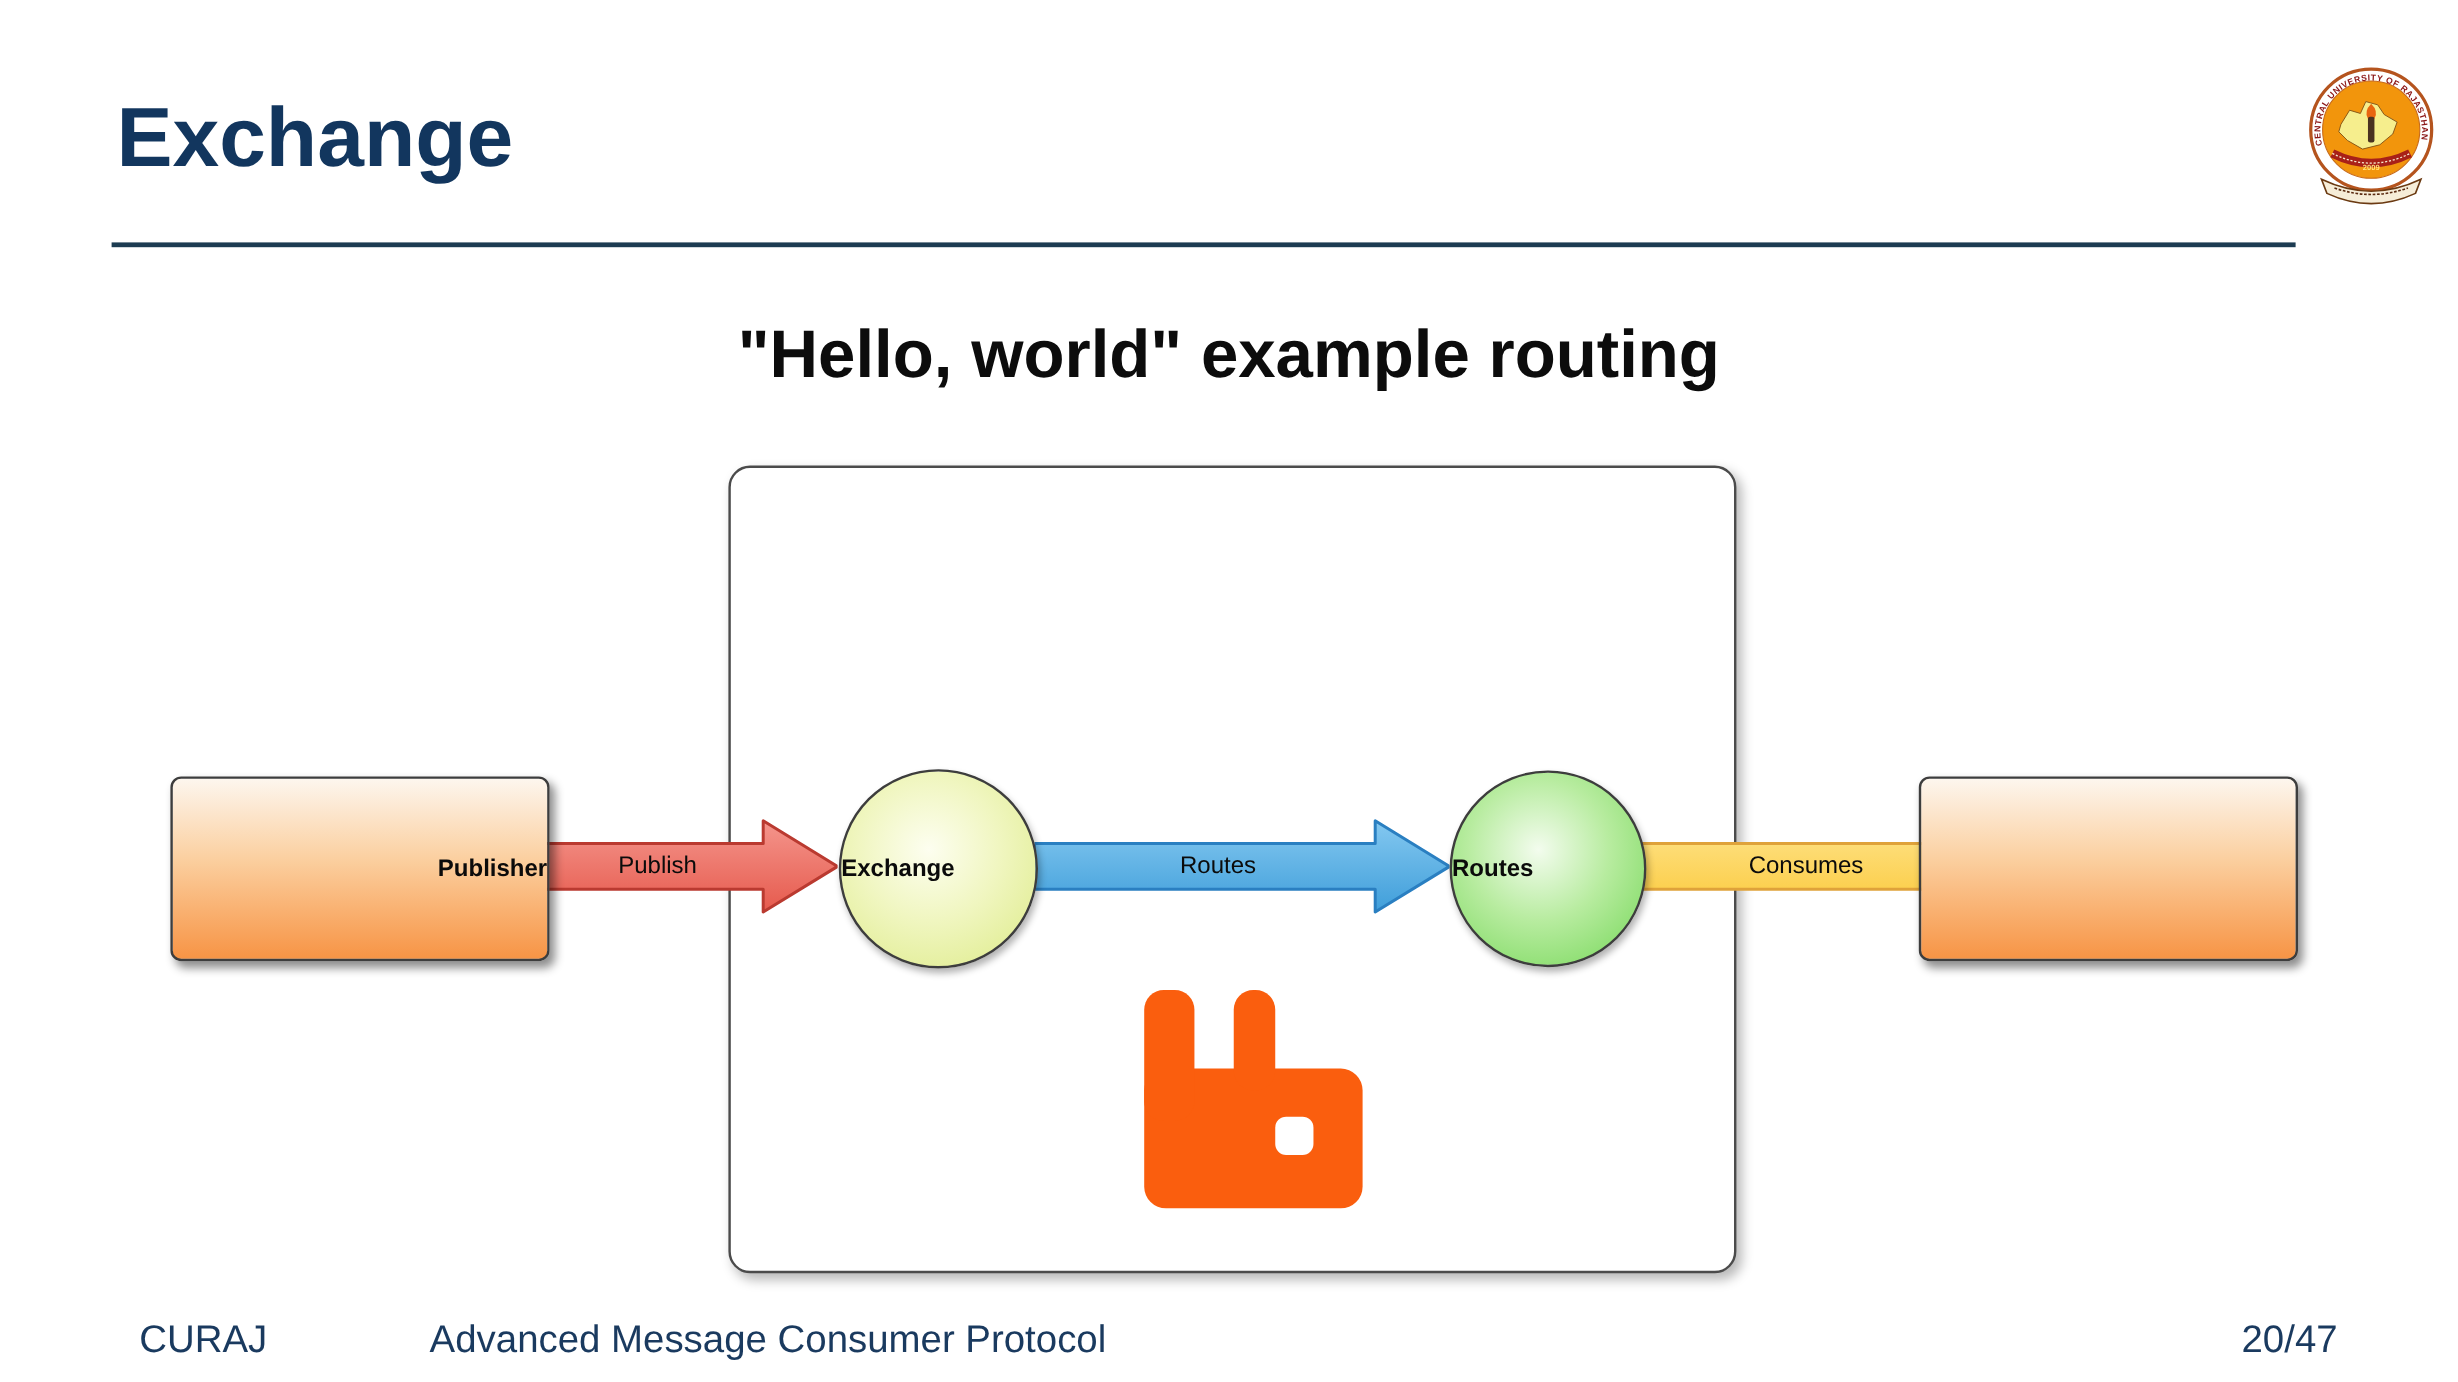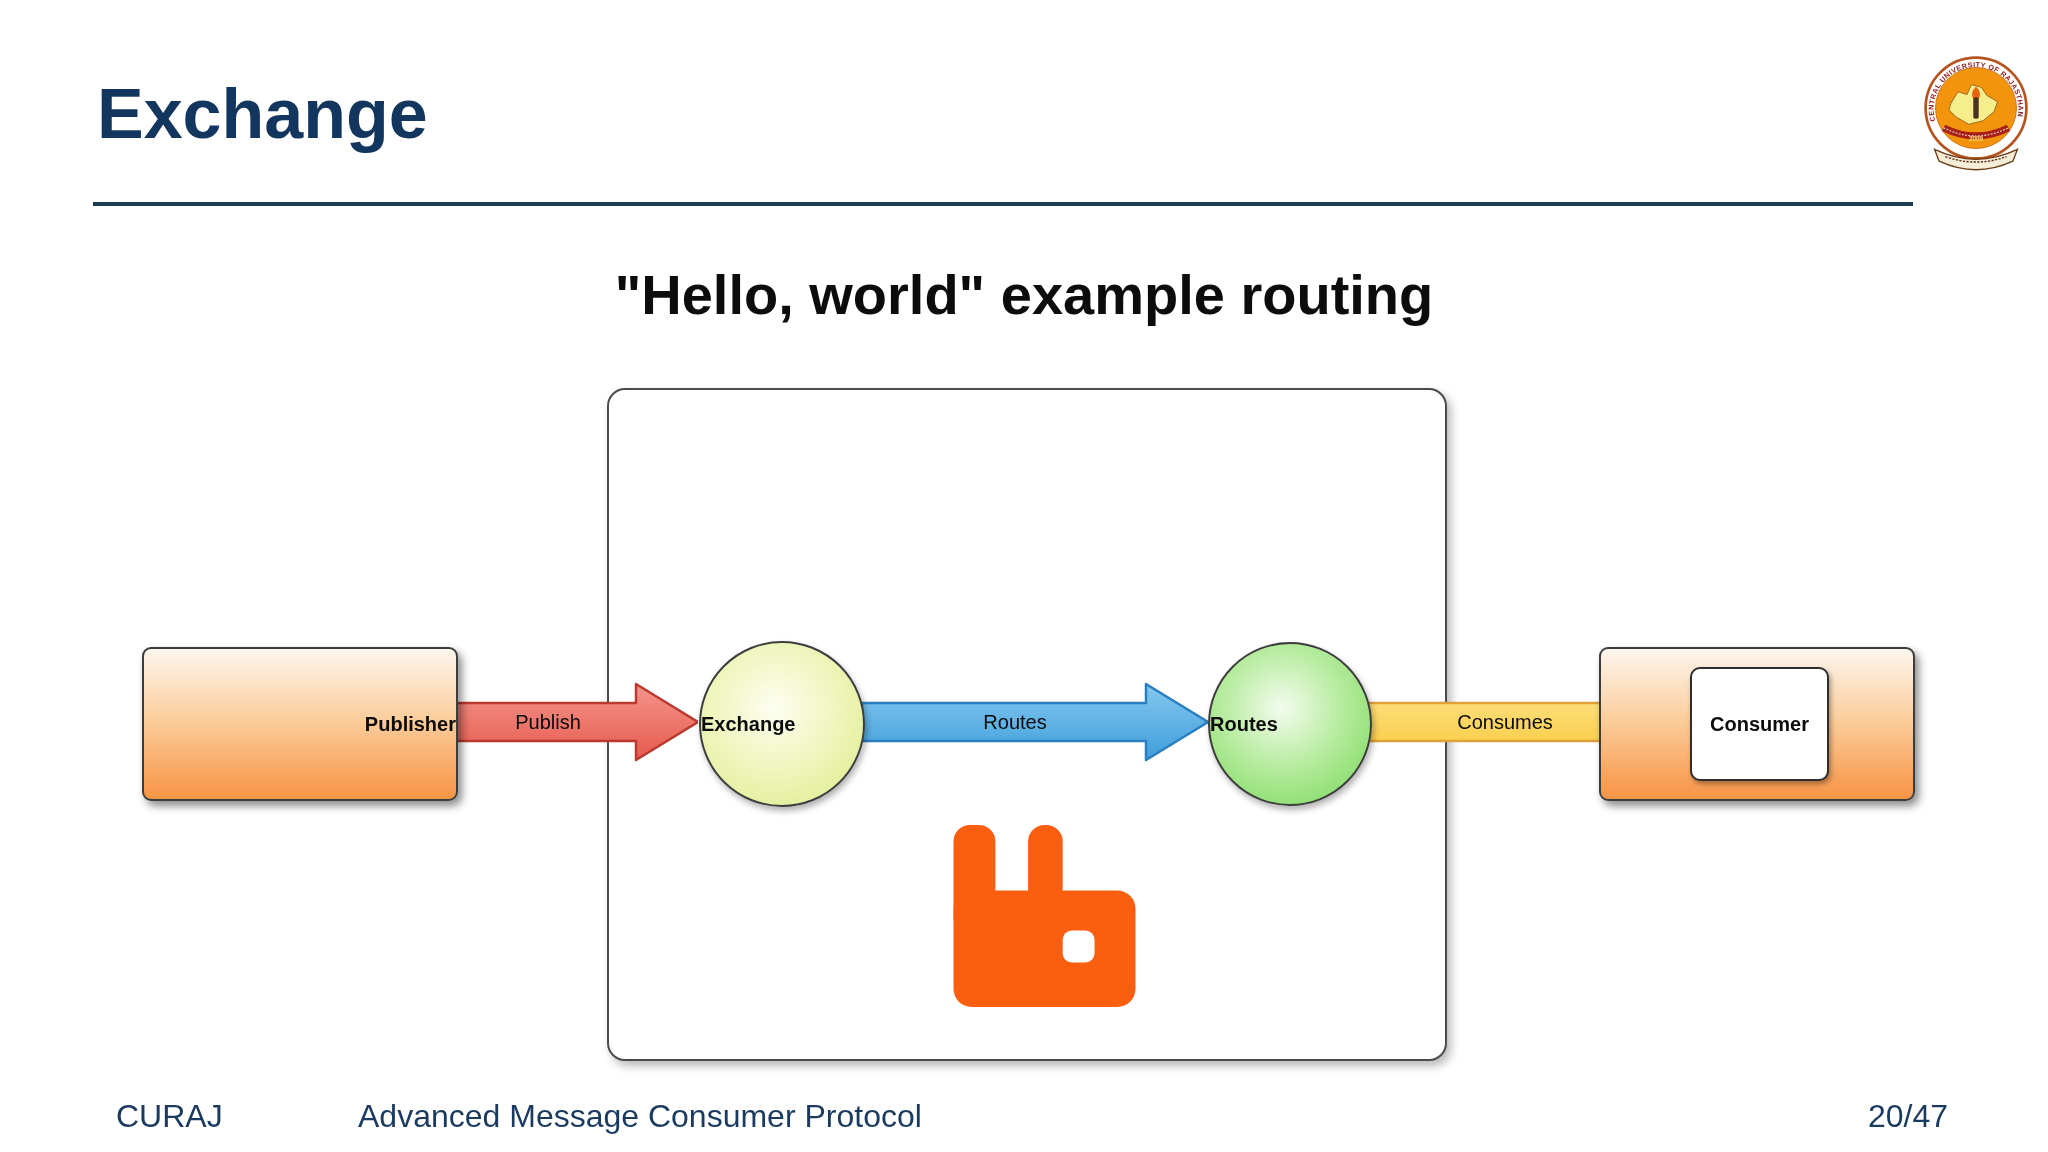--- a/index.html
+++ b/index.html
@@ -142,23 +142,20 @@
       <linearGradient id="gradConsumes" x1="0" y1="0" x2="0" y2="1">
         <stop offset="0" stop-color="#fee48c"></stop>
           <stop offset="1" stop-color="#fbc93b"></stop>
       </linearGradient>
     </defs>
     <polygon points="0,21 260,21 260,2 322,40 260,78 260,59 0,59" fill="url(#gradConsumes)" stroke="#dfa23a" stroke-width="2.5" stroke-linejoin="round"></polygon>
   </svg>
   <span class="arrow-label" style="left:1505px;top:722px;">Consumes</span>
 
   <div class="endpoint-box consumer-box"></div>
-  <div class="consumer-inner">
-    <span class="node-label">Consumer</span>
-  </div>
 
   <svg class="rabbit" viewBox="0 0 100 100">
     <rect x="0" y="36" width="100" height="64" rx="10" fill="#fa5e0e"></rect>
     <rect x="0" y="0" width="23" height="60" rx="9" fill="#fa5e0e"></rect>
     <rect x="41" y="0" width="19" height="46" rx="9" fill="#fa5e0e"></rect>
     <rect x="60" y="58" width="17.5" height="17.5" rx="5" fill="#ffffff"></rect>
   </svg>
 
   <span class="footer-text footer-left">CURAJ</span>
   <span class="footer-text footer-center">Advanced Message Consumer Protocol</span>

